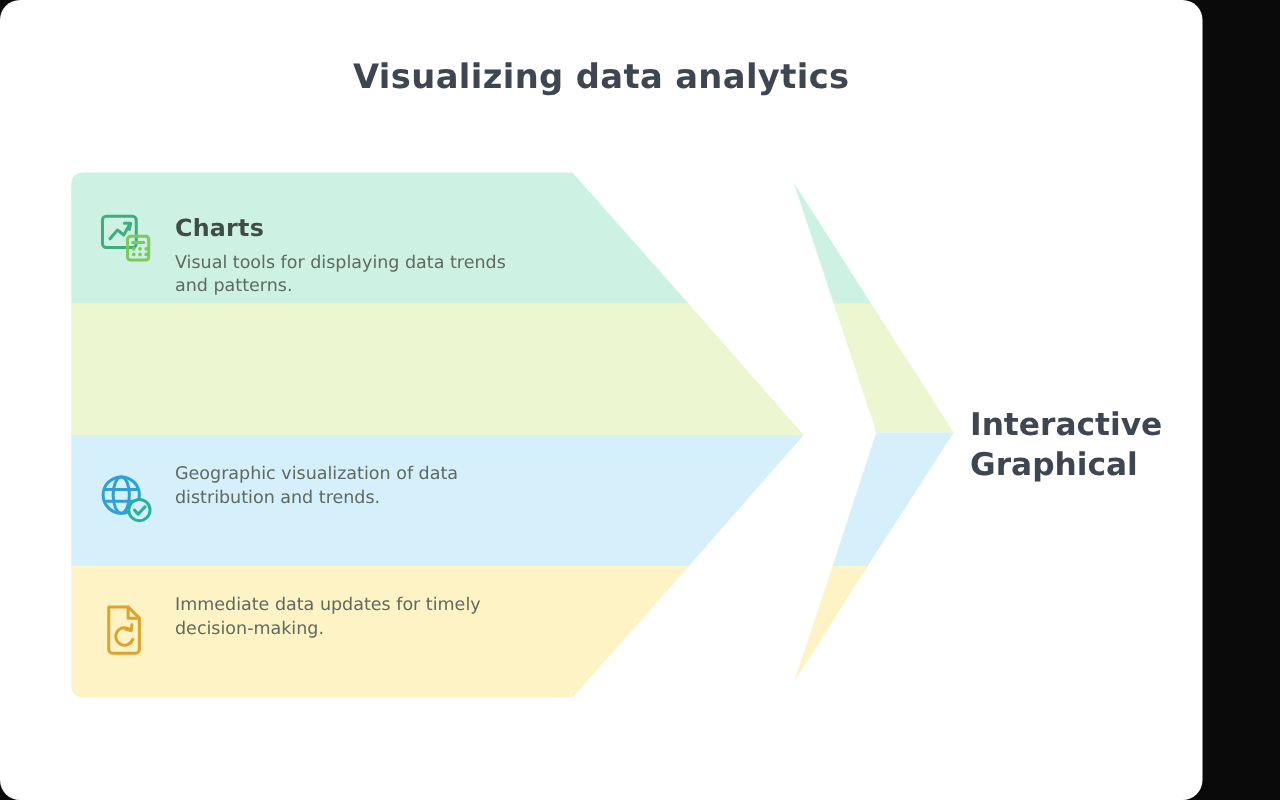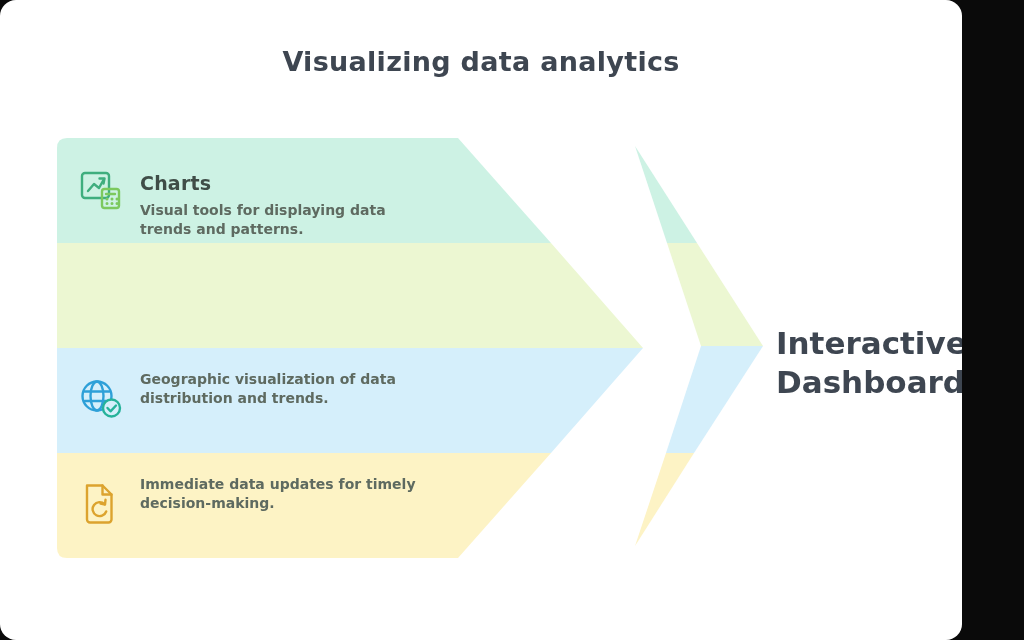--- a/index.html
+++ b/index.html
@@ -23,25 +23,25 @@
   }
   .band-content.b1{top:160px}
   .band-content.b2{top:265px}
   .band-content.b3{top:370px}
   .band-content.b4{top:475px}
   .band-icon{width:46px;height:46px;flex:none;margin-top:6px;}
   .band-text h2{
     margin:12px 0 7px 0;font-size:19px;font-weight:700;color:#3f4d47;letter-spacing:.2px;
   }
   .band-text p{
-    margin:0;font-size:14px;line-height:1.36;color:#5e6a60;max-width:295px;font-weight:bold;
+    margin:0;font-size:14px;line-height:1.36;color:#5e6a60;max-width:295px;
   }
   .result-label{
     position:absolute;left:776px;top:324px;
-    font-size:31px;font-weight:700;color:#3e4651;line-height:1.26;
+    font-size:25px;font-weight:700;color:#3e4651;line-height:1.26;
   }
 </style>
 </head>
 <body>
 
 <div class="canvas">
 
   <div class="diagram-title">Visualizing data analytics</div>
 
   <svg class="shapes" width="1024" height="640" viewBox="0 0 1024 640">
@@ -105,16 +105,16 @@
         </g>
       </g>
     </svg>
     <div class="band-text">
       <p>Immediate data updates for timely decision-making.</p>
     </div>
   </div>
 
   <div class="result-label">
     <div>Interactive</div>
-    <div>Dashboard</div>
+    <div>Graphical</div>
   </div>
 
 </div>
 
 </body></html>

